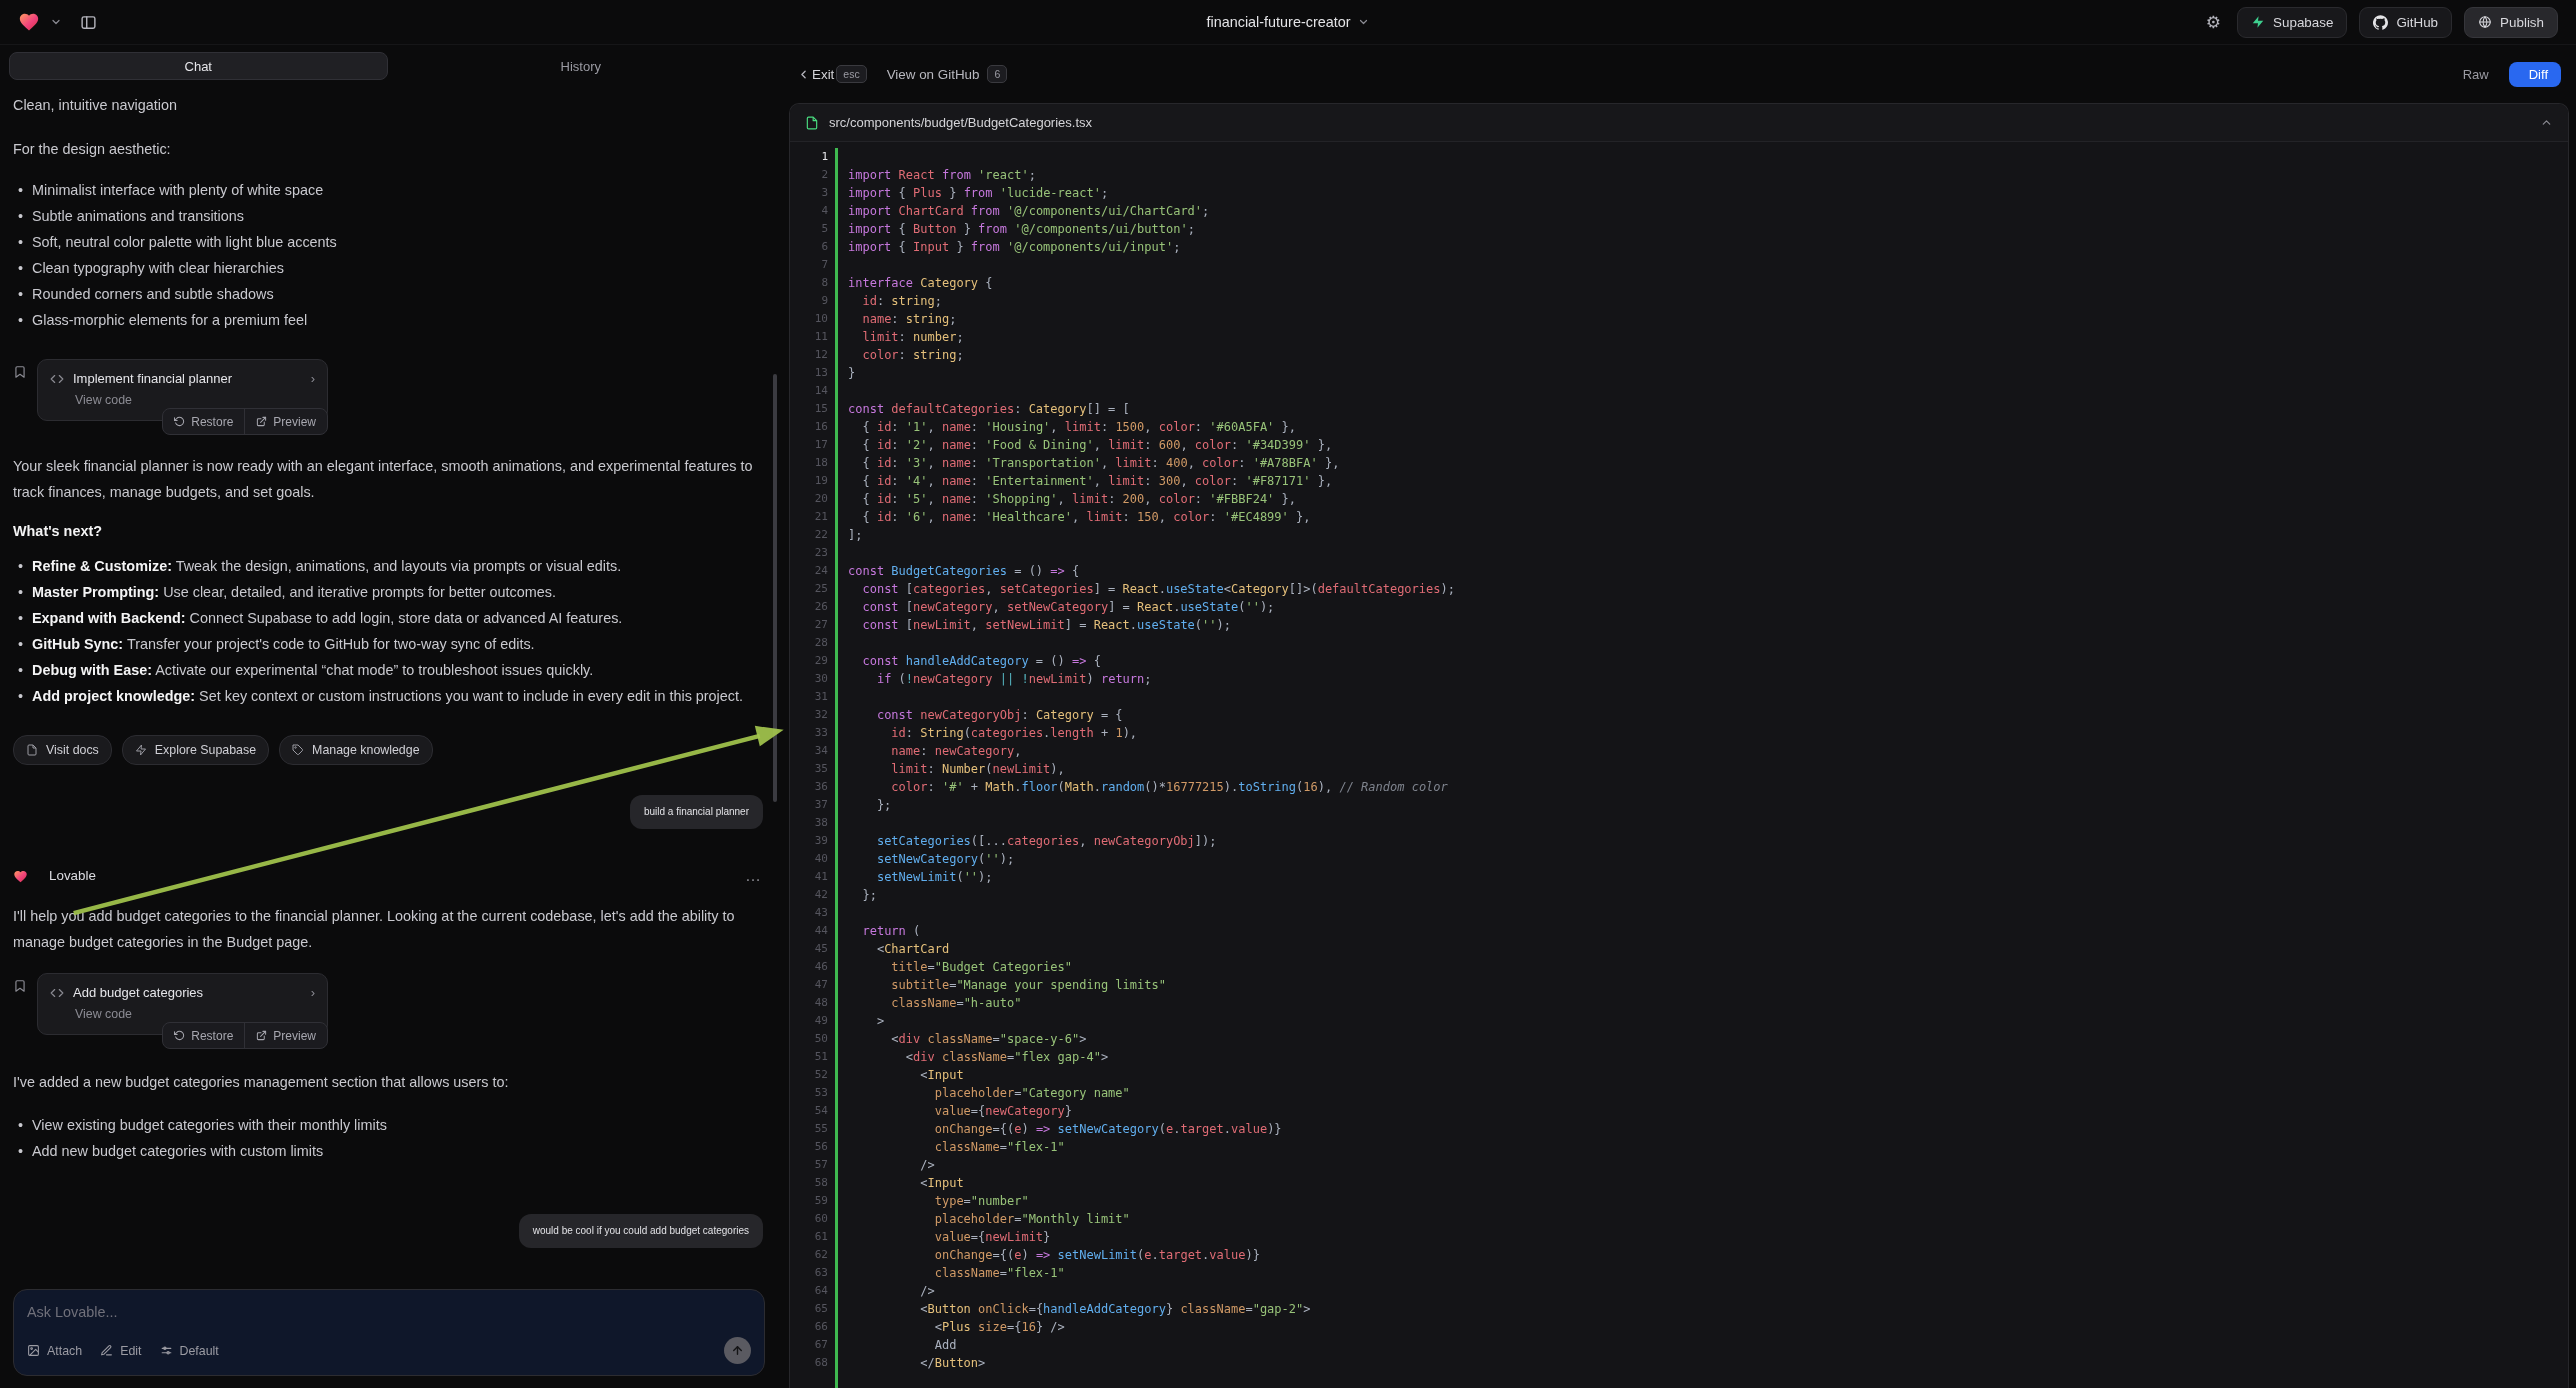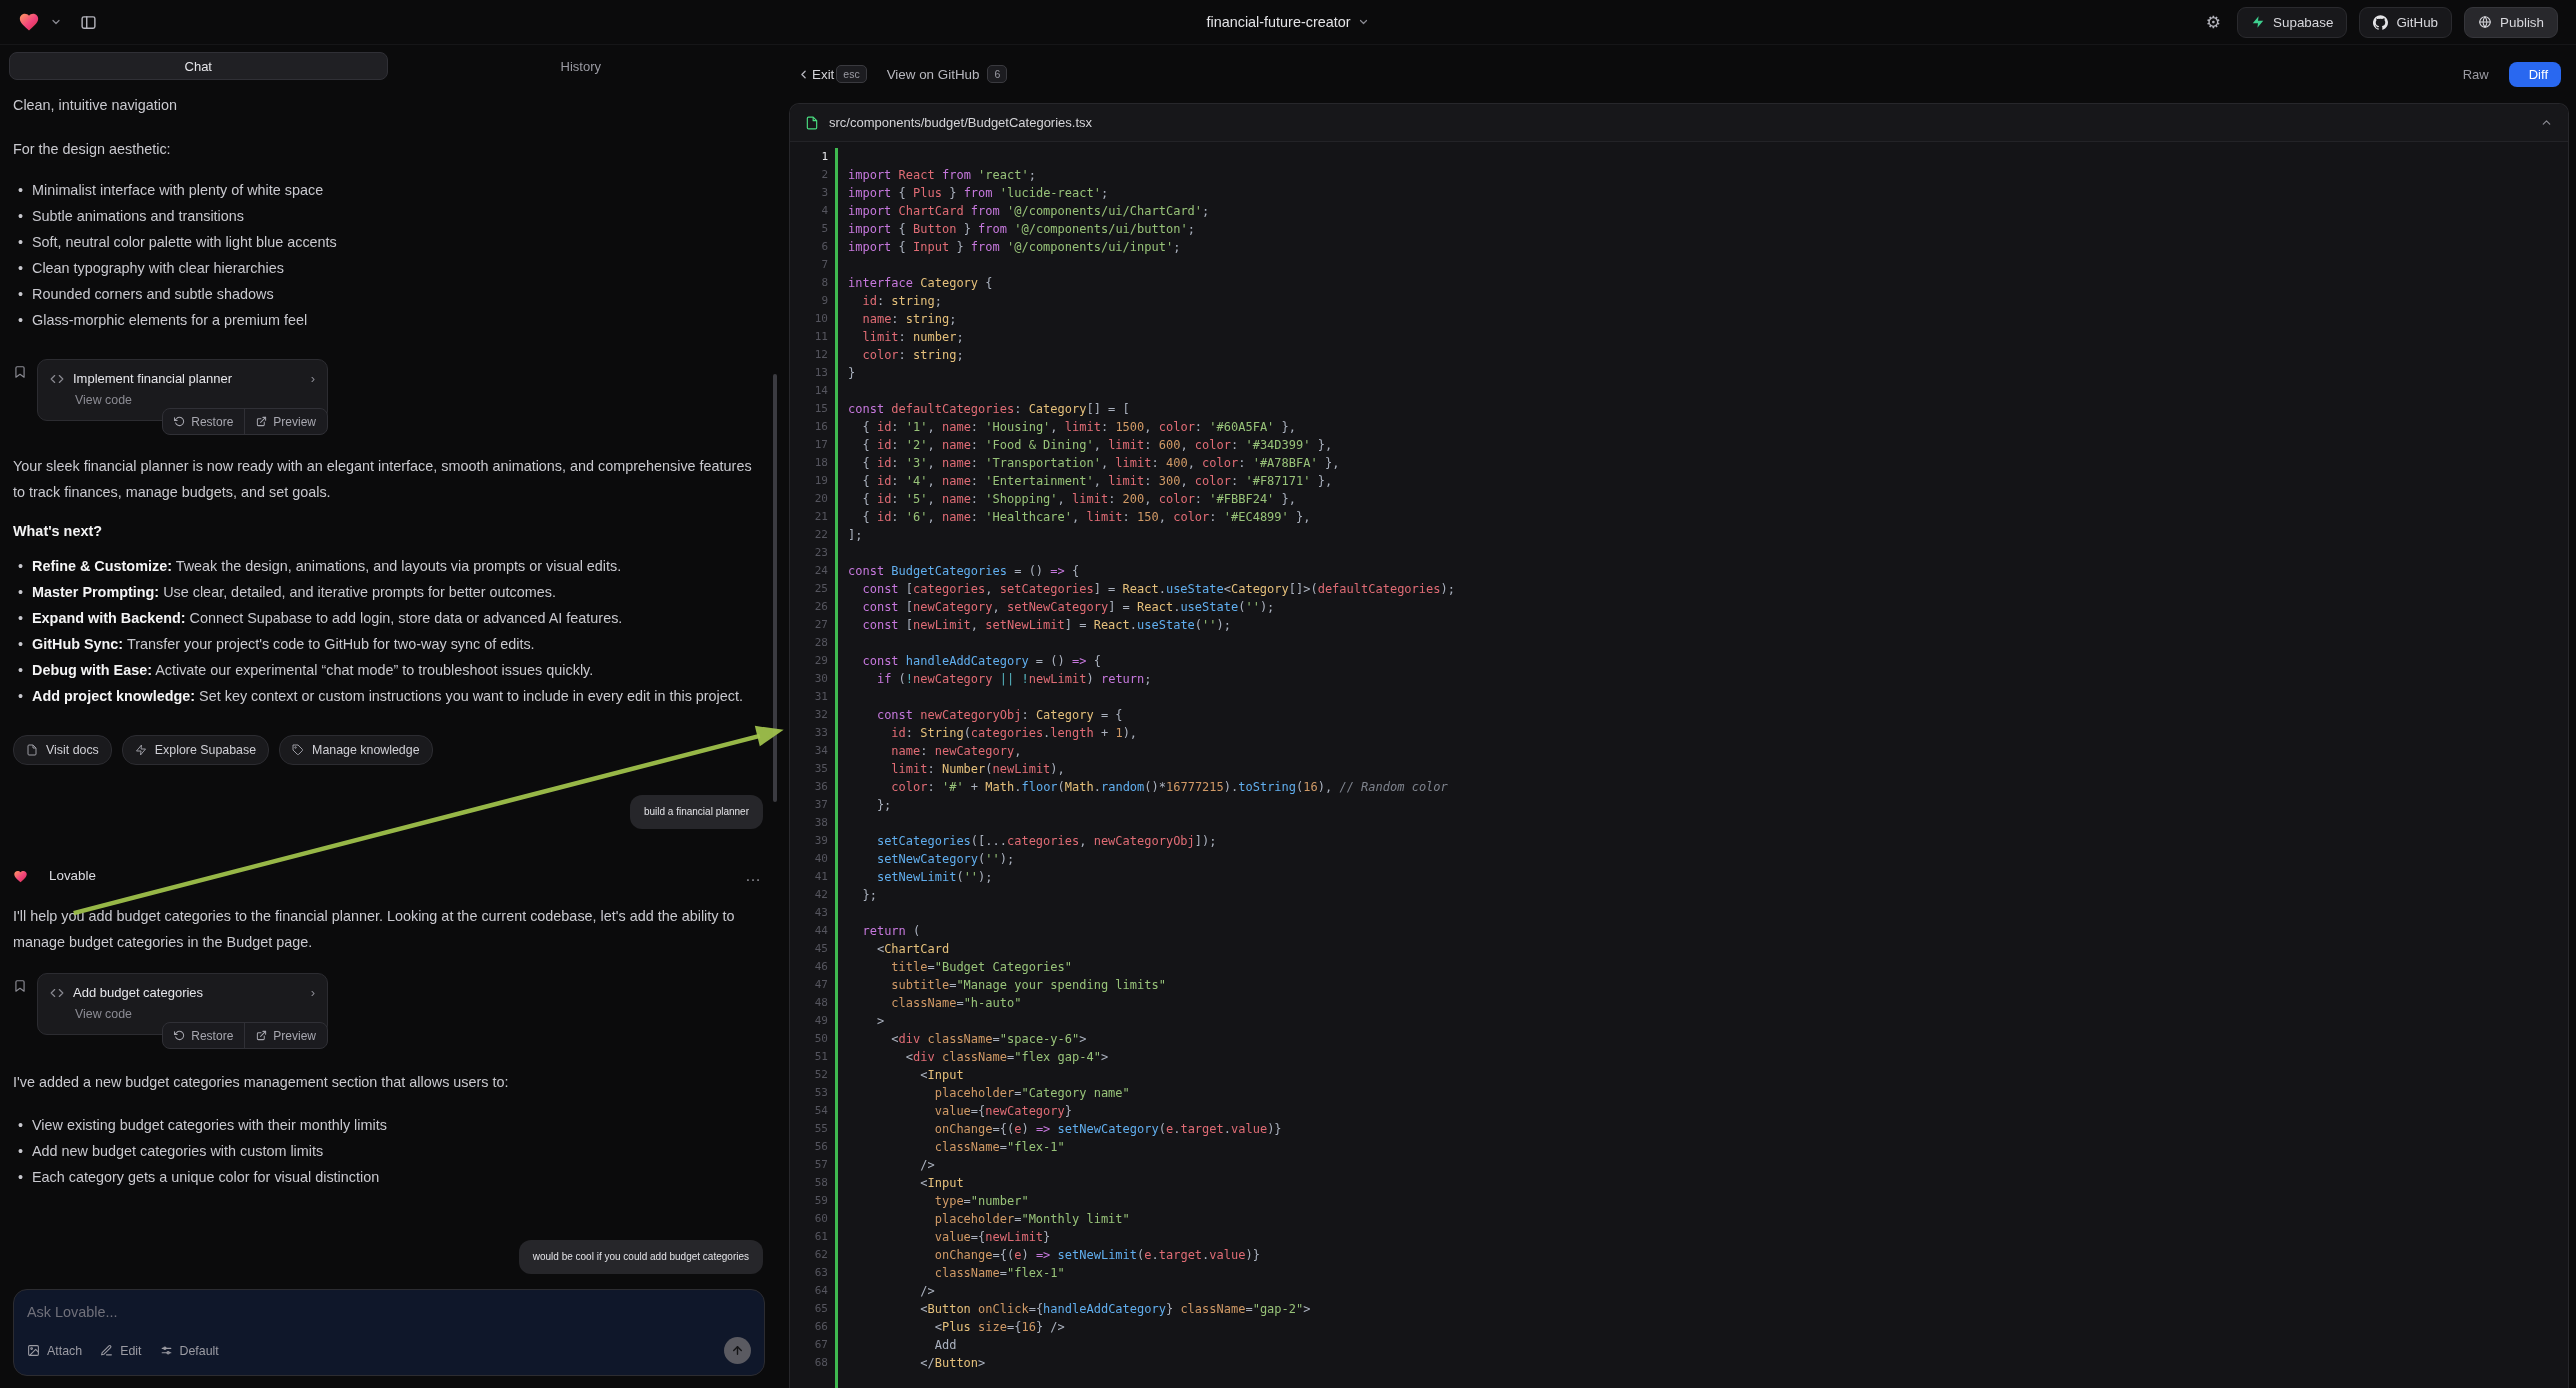--- a/index.html
+++ b/index.html
@@ -240,21 +240,21 @@
                   <path d="M18 13v6a2 2 0 0 1-2 2H5a2 2 0 0 1-2-2V8a2 2 0 0 1 2-2h6"></path>
                   <path d="M15 3h6v6"></path>
                   <path d="M10 14L21 3"></path>
                 </svg>
               <span>Preview</span>
             </button>
           </div>
         </div>
       </div>
 
-      <p class="para" style="margin-top:32px;">Your sleek financial planner is now ready with an elegant interface, smooth animations, and comprehensive features to track finances, manage budgets, and set goals.</p>
+      <p class="para" style="margin-top:32px;">Your sleek financial planner is now ready with an elegant interface, smooth animations, and experimental features to track finances, manage budgets, and set goals.</p>
       <p class="bold-heading">What's next?</p>
 
       <ul class="bullets" style="margin-top:9px;">
 
       <li><strong>Refine &amp; Customize:</strong> <span>Tweak the design, animations, and layouts via prompts or visual edits.</span></li>
           <li><strong>Master Prompting:</strong> <span>Use clear, detailed, and iterative prompts for better outcomes.</span></li>
           <li><strong>Expand with Backend:</strong> <span>Connect Supabase to add login, store data or advanced AI features.</span></li>
           <li><strong>GitHub Sync:</strong> <span>Transfer your project's code to GitHub for two-way sync of edits.</span></li>
           <li><strong>Debug with Ease:</strong> <span>Activate our experimental “chat mode” to troubleshoot issues quickly.</span></li>
           <li><strong>Add project knowledge:</strong> <span>Set key context or custom instructions you want to include in every edit in this project.</span></li>
@@ -333,21 +333,20 @@
           </div>
         </div>
       </div>
 
       <p class="para" style="margin-top:34px;">I've added a new budget categories management section that allows users to:</p>
 
       <ul class="bullets" style="margin-top:17px;">
 
       <li>View existing budget categories with their monthly limits</li>
           <li>Add new budget categories with custom limits</li>
-          <li>Each category gets a unique color for visual distinction</li>
         </ul>
 
       <div class="bubble-row" style="margin-top:50px;">
         <div class="bubble">would be cool if you could add budget categories</div>
       </div>
     </div>
 
     <div class="composer">
       <input class="composer-input" type="text" placeholder="Ask Lovable..." style="">
       <div class="composer-row">

